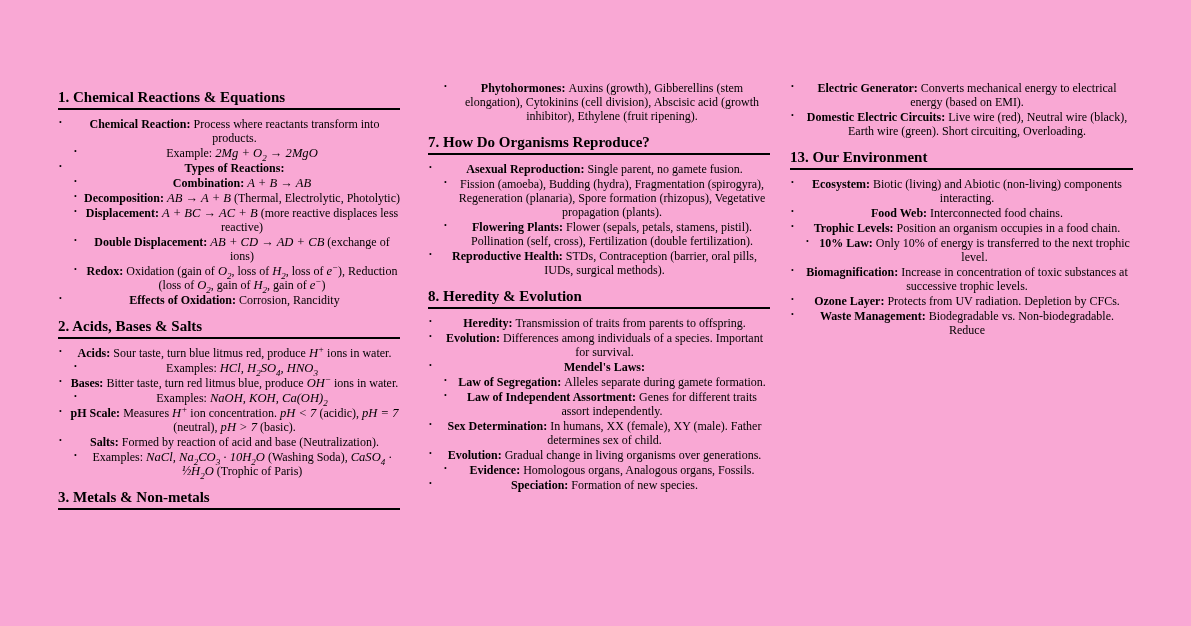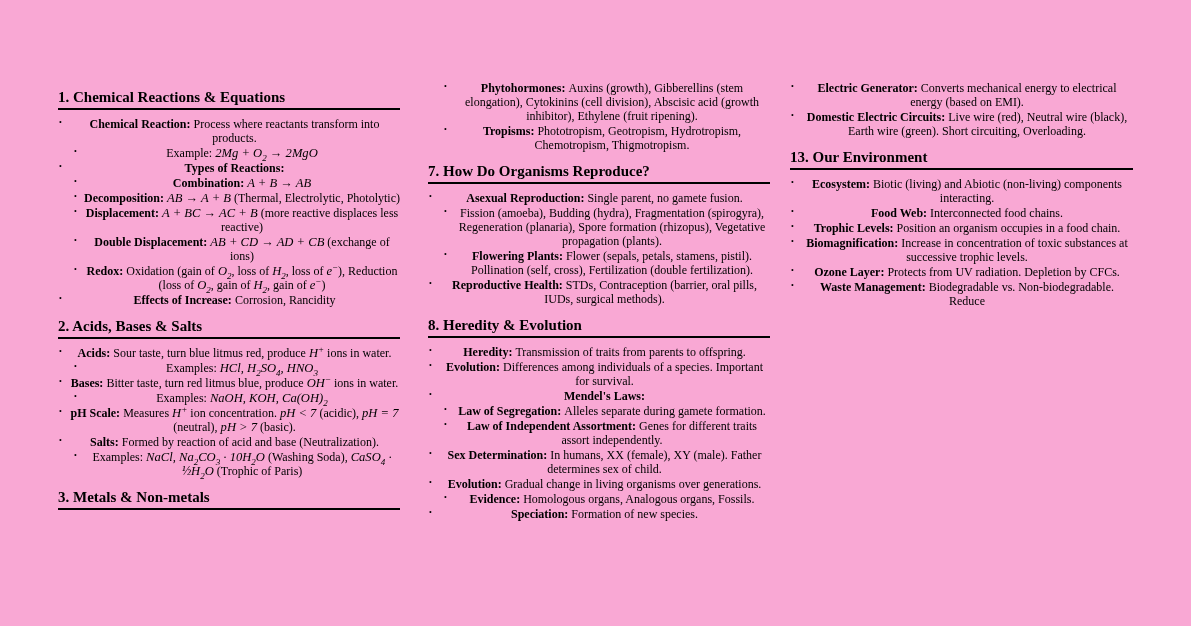--- a/index.html
+++ b/index.html
@@ -46,34 +46,33 @@
   <div class="col" id="col1">
       <div class="heading">1. Chemical Reactions &amp; Equations</div>
       <div class="item lv1"><span class="seg-b">Chemical Reaction: </span><span class="seg-p">Process where reactants transform into products.</span></div>
       <div class="item lv2"><span class="seg-p">Example: </span><span class="seg-m">2Mg + O<sub>2</sub> → 2MgO</span></div>
       <div class="item lv1"><span class="seg-b">Types of Reactions:</span></div>
       <div class="item lv2"><span class="seg-b">Combination: </span><span class="seg-m">A + B → AB</span></div>
       <div class="item lv2"><span class="seg-b">Decomposition: </span><span class="seg-m">AB → A + B</span><span class="seg-p"> (Thermal, Electrolytic, Photolytic)</span></div>
       <div class="item lv2"><span class="seg-b">Displacement: </span><span class="seg-m">A + BC → AC + B</span><span class="seg-p"> (more reactive displaces less reactive)</span></div>
       <div class="item lv2"><span class="seg-b">Double Displacement: </span><span class="seg-m">AB + CD → AD + CB</span><span class="seg-p"> (exchange of ions)</span></div>
       <div class="item lv2"><span class="seg-b">Redox: </span><span class="seg-p">Oxidation (gain of </span><span class="seg-m">O<sub>2</sub></span><span class="seg-p">, loss of </span><span class="seg-m">H<sub>2</sub></span><span class="seg-p">, loss of </span><span class="seg-m">e<sup>−</sup></span><span class="seg-p">), Reduction (loss of </span><span class="seg-m">O<sub>2</sub></span><span class="seg-p">, gain of </span><span class="seg-m">H<sub>2</sub></span><span class="seg-p">, gain of </span><span class="seg-m">e<sup>−</sup></span><span class="seg-p">)</span></div>
-      <div class="item lv1"><span class="seg-b">Effects of Increase: </span><span class="seg-p">Corrosion, Rancidity</span></div>
+      <div class="item lv1"><span class="seg-b">Effects of Oxidation: </span><span class="seg-p">Corrosion, Rancidity</span></div>
       <div class="heading">2. Acids, Bases &amp; Salts</div>
       <div class="item lv1"><span class="seg-b">Acids: </span><span class="seg-p">Sour taste, turn blue litmus red, produce </span><span class="seg-m">H<sup>+</sup></span><span class="seg-p"> ions in water.</span></div>
       <div class="item lv2"><span class="seg-p">Examples: </span><span class="seg-m">HCl, H<sub>2</sub>SO<sub>4</sub>, HNO<sub>3</sub></span></div>
       <div class="item lv1"><span class="seg-b">Bases: </span><span class="seg-p">Bitter taste, turn red litmus blue, produce </span><span class="seg-m">OH<sup>−</sup></span><span class="seg-p"> ions in water.</span></div>
       <div class="item lv2"><span class="seg-p">Examples: </span><span class="seg-m">NaOH, KOH, Ca(OH)<sub>2</sub></span></div>
       <div class="item lv1"><span class="seg-b">pH Scale: </span><span class="seg-p">Measures </span><span class="seg-m">H<sup>+</sup></span><span class="seg-p"> ion concentration. </span><span class="seg-m">pH &lt; 7</span><span class="seg-p"> (acidic), </span><span class="seg-m">pH = 7</span><span class="seg-p"> (neutral), </span><span class="seg-m">pH &gt; 7</span><span class="seg-p"> (basic).</span></div>
       <div class="item lv1"><span class="seg-b">Salts: </span><span class="seg-p">Formed by reaction of acid and base (Neutralization).</span></div>
       <div class="item lv2"><span class="seg-p">Examples: </span><span class="seg-m">NaCl, Na<sub>2</sub>CO<sub>3</sub> · 10H<sub>2</sub>O</span><span class="seg-p"> (Washing Soda), </span><span class="seg-m">CaSO<sub>4</sub> · ½H<sub>2</sub>O</span><span class="seg-p"> (Trophic of Paris)</span></div>
       <div class="heading">3. Metals &amp; Non-metals</div>
     </div>
   <div class="col" id="col2">
       <div class="item lv2"><span class="seg-b">Phytohormones: </span><span class="seg-p">Auxins (growth), Gibberellins (stem elongation), Cytokinins (cell division), Abscisic acid (growth inhibitor), Ethylene (fruit ripening).</span></div>
-      <div class="item lv2"><span class="seg-b">Tropisms: </span><span class="seg-p">Phototropism, Geotropism, Hydrotropism, Chemotropism, Thigmotropism.</span></div>
       <div class="heading">7. How Do Organisms Reproduce?</div>
       <div class="item lv1"><span class="seg-b">Asexual Reproduction: </span><span class="seg-p">Single parent, no gamete fusion.</span></div>
       <div class="item lv2"><span class="seg-p">Fission (amoeba), Budding (hydra), Fragmentation (spirogyra), Regeneration (planaria), Spore formation (rhizopus), Vegetative propagation (plants).</span></div>
       <div class="item lv2"><span class="seg-b">Flowering Plants: </span><span class="seg-p">Flower (sepals, petals, stamens, pistil). Pollination (self, cross), Fertilization (double fertilization).</span></div>
       <div class="item lv1"><span class="seg-b">Reproductive Health: </span><span class="seg-p">STDs, Contraception (barrier, oral pills, IUDs, surgical methods).</span></div>
       <div class="heading">8. Heredity &amp; Evolution</div>
       <div class="item lv1"><span class="seg-b">Heredity: </span><span class="seg-p">Transmission of traits from parents to offspring.</span></div>
       <div class="item lv1"><span class="seg-b">Evolution: </span><span class="seg-p">Differences among individuals of a species. Important for survival.</span></div>
       <div class="item lv1"><span class="seg-b">Mendel's Laws:</span></div>
       <div class="item lv2"><span class="seg-b">Law of Segregation: </span><span class="seg-p">Alleles separate during gamete formation.</span></div>
@@ -83,17 +82,18 @@
       <div class="item lv2"><span class="seg-b">Evidence: </span><span class="seg-p">Homologous organs, Analogous organs, Fossils.</span></div>
       <div class="item lv1"><span class="seg-b">Speciation: </span><span class="seg-p">Formation of new species.</span></div>
     </div>
   <div class="col" id="col3">
       <div class="item lv1"><span class="seg-b">Electric Generator: </span><span class="seg-p">Converts mechanical energy to electrical energy (based on EMI).</span></div>
       <div class="item lv1"><span class="seg-b">Domestic Electric Circuits: </span><span class="seg-p">Live wire (red), Neutral wire (black), Earth wire (green). Short circuiting, Overloading.</span></div>
       <div class="heading">13. Our Environment</div>
       <div class="item lv1"><span class="seg-b">Ecosystem: </span><span class="seg-p">Biotic (living) and Abiotic (non-living) components interacting.</span></div>
       <div class="item lv1"><span class="seg-b">Food Web: </span><span class="seg-p">Interconnected food chains.</span></div>
       <div class="item lv1"><span class="seg-b">Trophic Levels: </span><span class="seg-p">Position an organism occupies in a food chain.</span></div>
+      <div class="item lv2"><span class="seg-b">10% Law: </span><span class="seg-p">Only 10% of energy is transferred to the next trophic level.</span></div>
       <div class="item lv1"><span class="seg-b">Biomagnification: </span><span class="seg-p">Increase in concentration of toxic substances at successive trophic levels.</span></div>
       <div class="item lv1"><span class="seg-b">Ozone Layer: </span><span class="seg-p">Protects from UV radiation. Depletion by CFCs.</span></div>
       <div class="item lv1"><span class="seg-b">Waste Management: </span><span class="seg-p">Biodegradable vs. Non-biodegradable. Reduce</span></div>
     </div>
 </div>
 
 </body></html>

